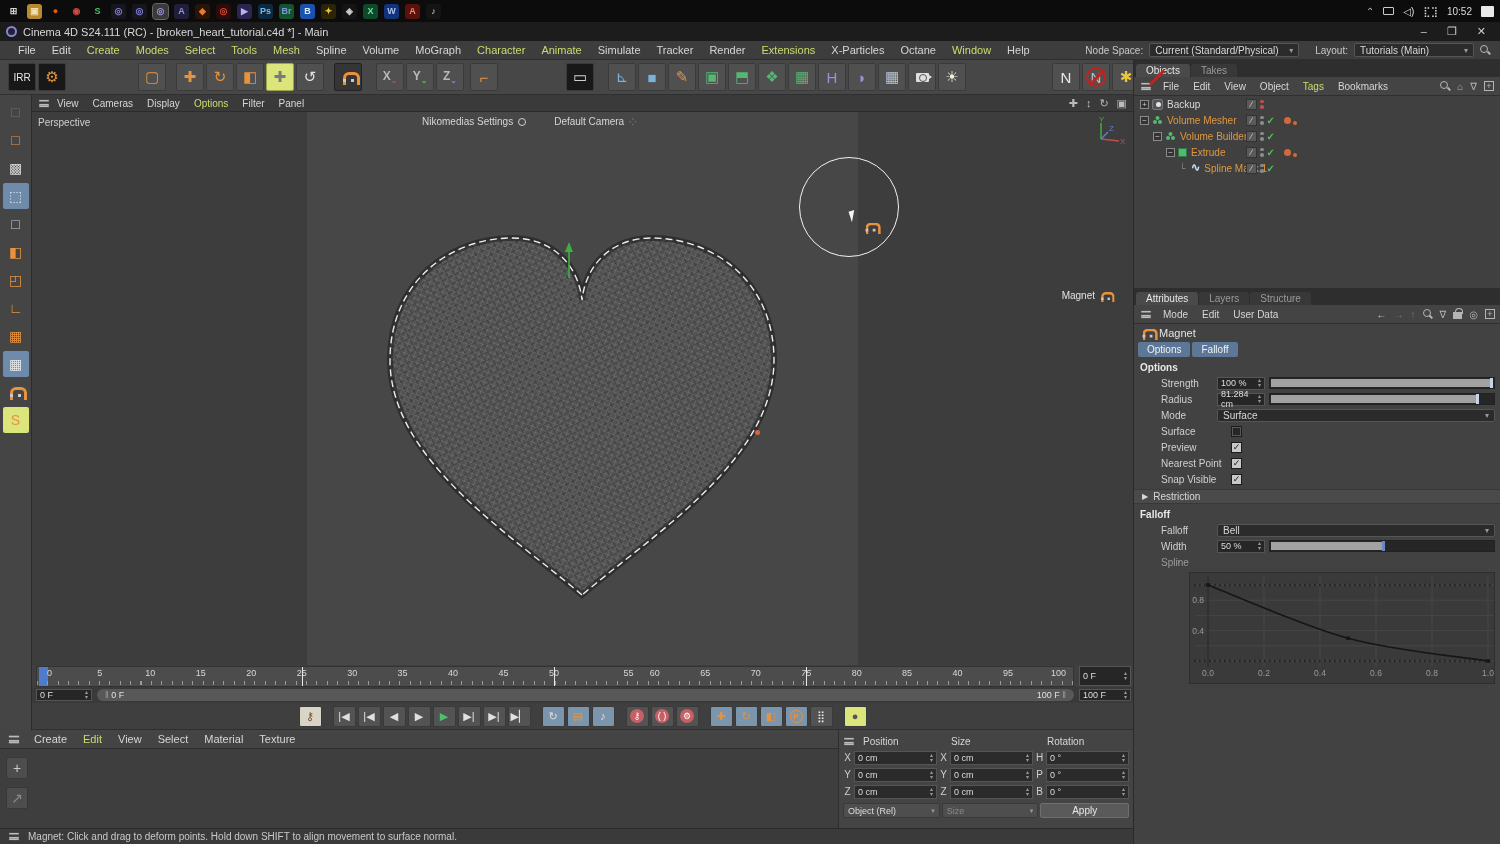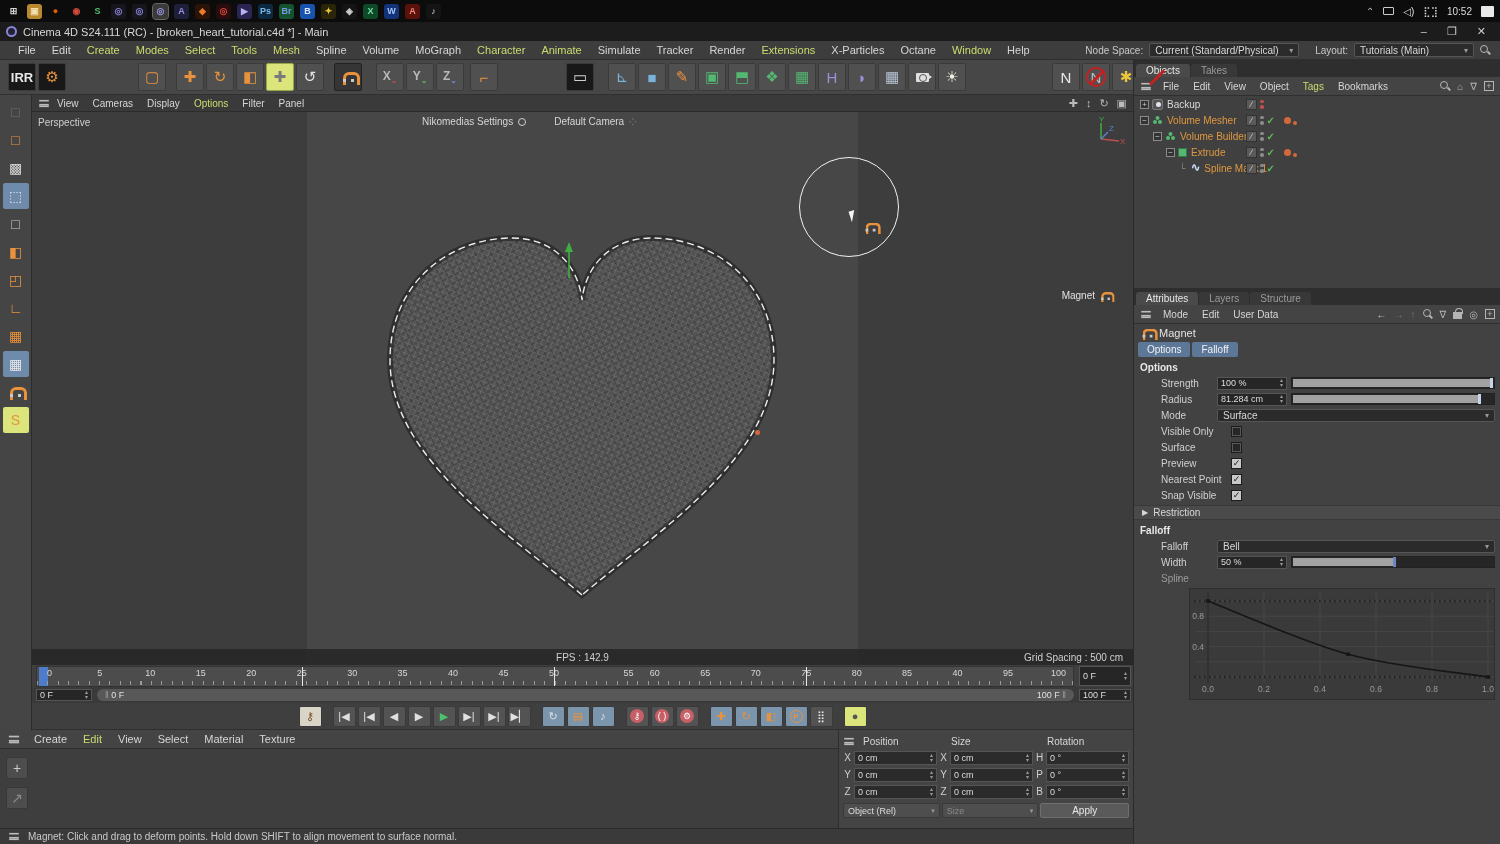--- a/index.html
+++ b/index.html
@@ -148,21 +148,21 @@
 
   
   #attrib{position:absolute;left:0;top:228px;width:367px;bottom:0;background:#424242}
   #attr-head{display:flex;align-items:center;gap:6px;height:18px;padding:0 8px;font-size:11px;color:#e2e2e2}
   #subtabs{display:flex;gap:2px;padding:0 4px;height:15px}
   .stab{background:#5d7796;color:#eef2f8;font-size:10px;padding:0 9px;border-radius:2px;display:flex;align-items:center}
   .sectitle{font-size:10px;font-weight:bold;color:#e8e8e8;padding:5px 6px 2px}
   .arow{display:flex;align-items:center;height:16px;padding-left:27px;gap:4px;font-size:10px;color:#d0d0d0}
   .arow .albl{width:52px;flex:0 0 auto}
   .arow .albl.w{width:66px}
-  .nf{width:70px;height:13px;background:#262626;border:1px solid #555;display:flex;align-items:center;padding:0 3px;color:#ddd;font-size:9px;flex:0 0 auto}
+  .nf{width:48px;height:13px;background:#262626;border:1px solid #555;display:flex;align-items:center;padding:0 3px;color:#ddd;font-size:9px;flex:0 0 auto}
   .nf .st{margin-left:auto;color:#999;font-size:6px;line-height:5px;text-align:center}
   .slider{position:relative;height:12px;background:#262626;border:1px solid #222;flex:1;margin-right:6px}
   .slider .fill{position:absolute;left:1px;top:1px;bottom:1px;background:#a2a2a2}
   .slider .nub{position:absolute;top:0;bottom:0;width:3px;background:#c7d3ea}
   .ddfull{flex:1;margin-right:6px;height:13px}
   .cb{width:11px;height:11px;background:#262626;border:1px solid #1c1c1c;box-shadow:inset 0 0 0 1px #585858;display:flex;align-items:center;justify-content:center;font-size:9px;color:#1c1c1c}
   .cb.on{background:#c9c9c9;box-shadow:none}
   #restr{height:15px;background:#4a4a4a;border-top:1px solid #383838;border-bottom:1px solid #383838;display:flex;align-items:center;gap:5px;padding:0 8px;font-size:10px;color:#d8d8d8;margin-top:2px}
   #splrow{color:#9a9a9a}
   #falloff-graph{margin:2px 4px 0 55px;width:306px;height:112px;background:#3a3a3a;border:1px solid #2e2e2e}
@@ -251,21 +251,21 @@
       <span style="font-size:10px;margin-left:10px">Layout:</span>
       <span class="dd" style="width:120px">
         <span>Tutorials (Main)</span>
           <span class="cv">▾</span>
       </span>
       <span class="ic-search"></span>
     </span>
   </div>
 
   <div id="toolbar">
-      <span class="tbtn dark" style="font-size: 13px; font-weight: bold; color: rgb(232, 232, 232);">IRR</span>
+      <span class="tbtn dark" style="font-size: 10px; font-weight: normal; color: rgb(232, 232, 232);">IRR</span>
       <span class="tbtn dark" style="color: rgb(232, 146, 61);">⚙</span>
       <span class="tbtn" style="margin-left: 70px; color: rgb(232, 146, 61);">▢</span>
       <span class="tbtn" style="margin-left: 8px; color: rgb(232, 146, 61);">✚</span>
       <span class="tbtn" style="color: rgb(232, 146, 61);">↻</span>
       <span class="tbtn" style="color: rgb(232, 146, 61);">◧</span>
       <span class="tbtn hlgt" style="color: rgb(122, 122, 122);">✚</span>
       <span class="tbtn" style="color: rgb(224, 224, 224);">↺</span>
       <span class="tbtn pressed" style="margin-left: 8px;">
         <span class="magnet"></span>
       </span>
@@ -383,24 +383,20 @@
 
       <div id="magnet-circle"></div>
       <div id="magnet-cursor"></div>
       <span class="magnet" id="magnet-cursor-icon"></span>
 
       <div id="magnet-label">
         <span>Magnet</span>
           <span class="magnet" style="transform:scale(.8)"></span>
       </div>
 
-      <div id="fpsbar">
-        <span class="fps">FPS : 142.9</span>
-        <span class="grid">Grid Spacing : 500 cm</span>
-      </div>
     </div>
   </div>
 
   <div id="timeline">
     <div id="ruler">
       <div id="playhead"></div>
       <div id="minor-ticks"></div>
     <span class="tick-label" style="left: 1.2%;">0</span>
         <span class="tick-label" style="left: 6.07%;">5</span>
         <span class="tick-label" style="left: 10.94%;">10</span>
@@ -743,24 +739,20 @@
       </div>
       <div class="arow">
         <span class="albl">Mode</span>
         <span class="dd ddfull">
             <span>Surface</span>
             <span class="cv">▾</span>
           </span>
       </div>
 
       <div id="cbrows">
-          <div class="arow">
-            <span class="albl w">Visible Only</span>
-            <span class="cb"></span>
-          </div>
           <div class="arow">
             <span class="albl w">Surface</span>
             <span class="cb"></span>
           </div>
           <div class="arow">
             <span class="albl w">Preview</span>
             <span class="cb on">✓</span>
           </div>
           <div class="arow">
             <span class="albl w">Nearest Point</span>

